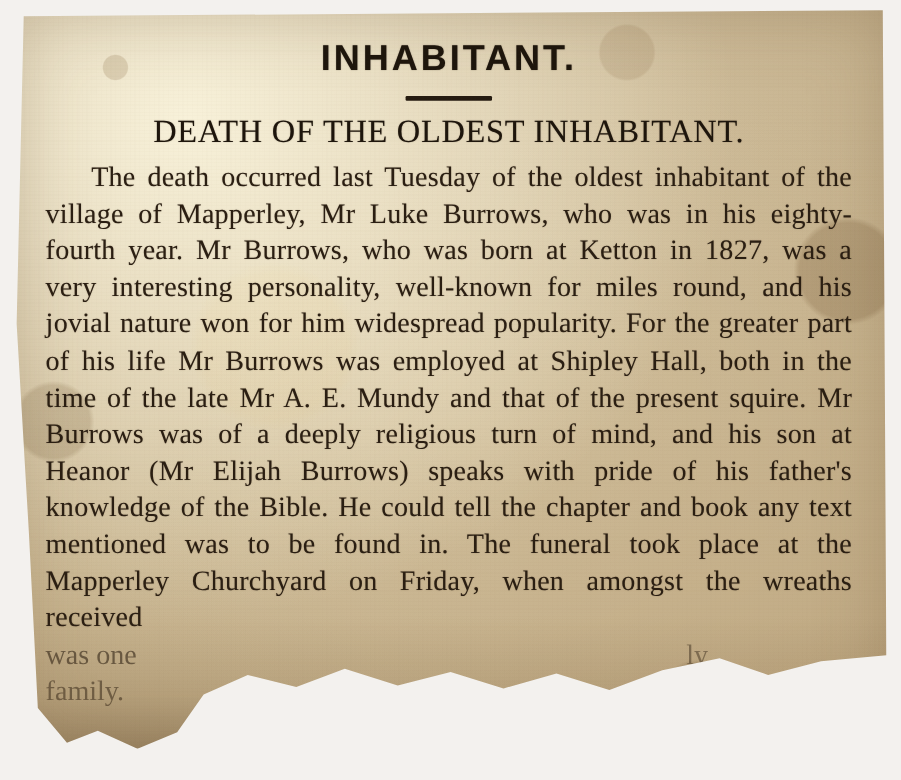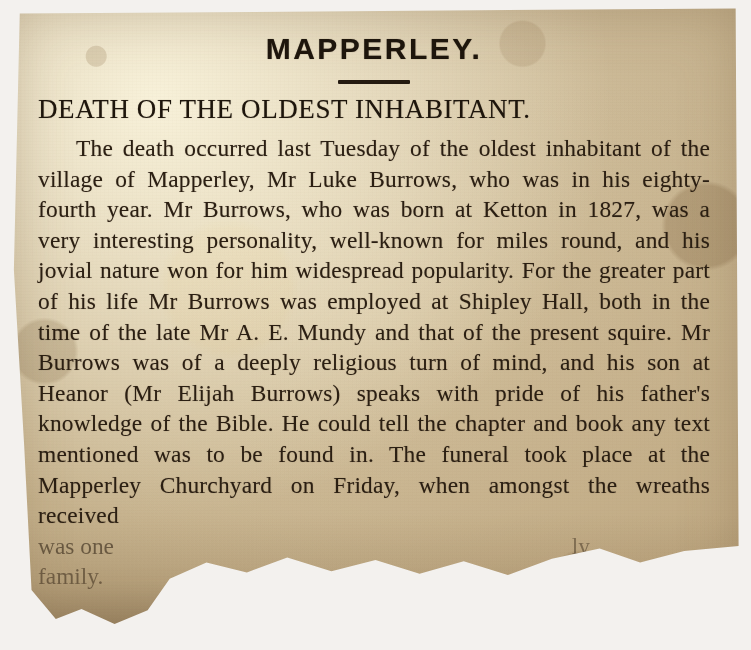--- a/index.html
+++ b/index.html
@@ -88,20 +88,21 @@
     text-shadow: 0 0 1px rgba(40,28,16,0.55);
   }
   .rule {
     width: 72px;
     height: 4px;
     background: #241a10;
     margin: 14px auto 10px auto;
     border-radius: 1px;
   }
   .subhead {
+    text-align: center;
     font-family: "Liberation Serif", serif;
     font-size: 27px;
     letter-spacing: 0.6px;
     color: #1d150c;
     margin: 0 0 8px 0;
     white-space: nowrap;
     text-shadow: 0 0 1px rgba(40,28,16,0.4);
   }
   .body-text {
     font-family: "Liberation Serif", serif;
@@ -139,21 +140,21 @@
   }
 </style>
 </head>
 <body>
 
 <div id="page">
   <div class="clipping">
     <div class="stains"></div>
 
     <div class="content">
-      <div class="headline">MAPPERLEY.</div>
+      <div class="headline">INHABITANT.</div>
 
       <div class="rule"></div>
 
       <div class="subhead">DEATH OF THE OLDEST INHABITANT.</div>
 
       <div class="body-text">The death occurred last Tuesday of the oldest inhabitant of the village of Mapperley, Mr Luke Burrows, who was in his eighty-fourth year. Mr Burrows, who was born at Ketton in 1827, was a very interesting personality, well-known for miles round, and his jovial nature won for him widespread popularity. For the greater part of his life Mr Burrows was employed at Shipley Hall, both in the time of the late Mr A. E. Mundy and that of the present squire. Mr Burrows was of a deeply religious turn of mind, and his son at Heanor (Mr Elijah Burrows) speaks with pride of his father's knowledge of the Bible. He could tell the chapter and book any text mentioned was to be found in. The funeral took place at the Mapperley Churchyard on Friday, when amongst the wreaths received</div>
 
       <div class="tail">
         <div class="tail-row">
           <span class="tail-left">was one</span>

